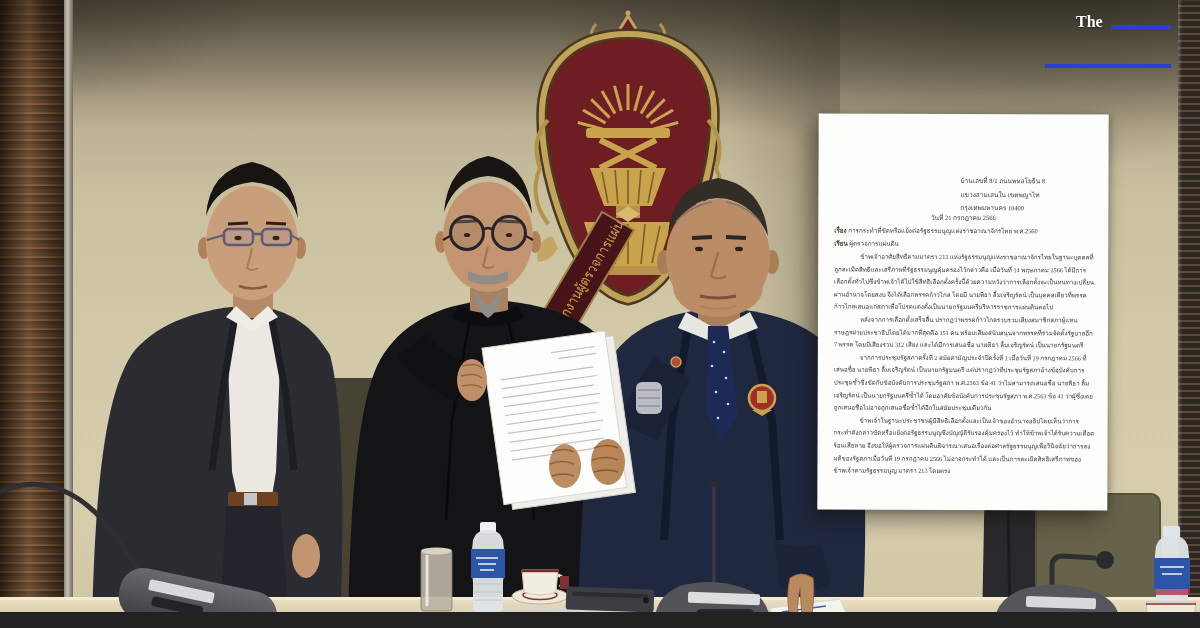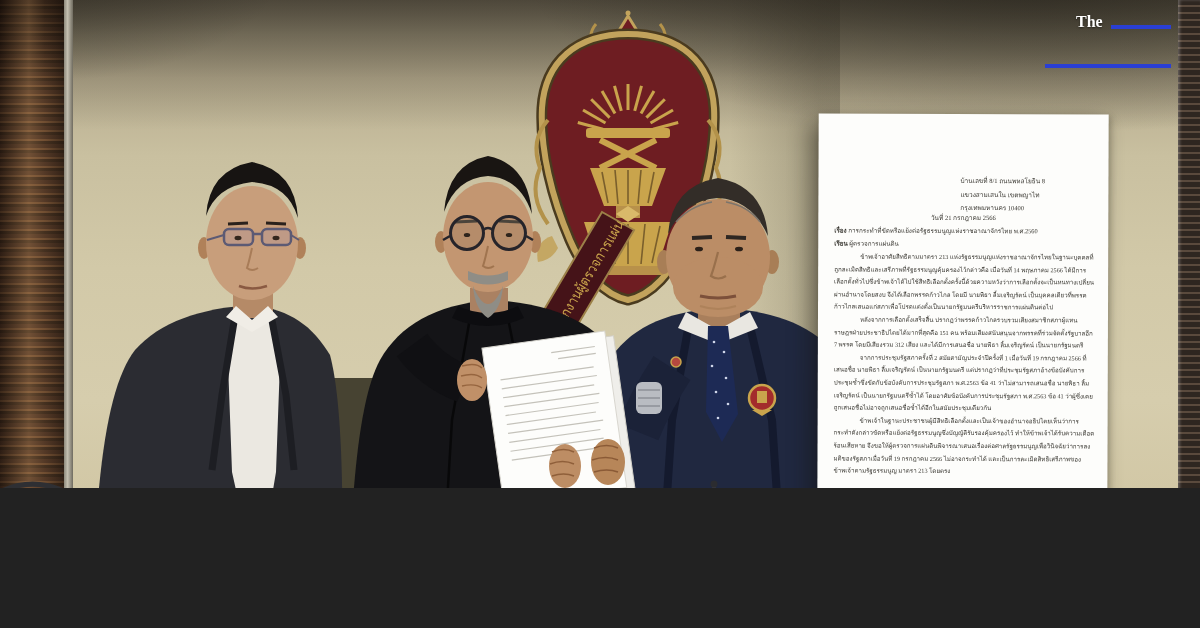--- a/index.html
+++ b/index.html
@@ -1,17 +1,17 @@
 <!DOCTYPE html>
 <html><head>
 <meta charset="utf-8">
 <style>
   html,body{margin:0;padding:0;background:#222;}
   #stage{
-    position:relative;width:1200px;height:488px;overflow:hidden;
+    position:relative;width:1200px;height:612px;overflow:hidden;
     font-family:"Liberation Sans",sans-serif;
     background:#3b82f6;
     box-shadow:inset 0 0 60px rgba(20,18,12,.25);
   }
   .abs{position:absolute;}
   
   .wall{inset:0;background:linear-gradient(180deg,#6e6655 0%,#958c74 7%,#b7ac8f 16%,#c9c0a0 32%,#d2c9a8 55%,#d6cdad 82%,#d2c8a6 100%);}
   .wall-shade-right{inset:0;background:radial-gradient(ellipse 60% 45% at 86% -4%,rgba(28,26,20,.62),rgba(28,26,20,0) 70%);}
   .wall-shade-left{inset:0;background:radial-gradient(ellipse 30% 30% at 2% -4%,rgba(28,26,20,.45),rgba(28,26,20,0) 70%);}
   .wall-shade-mid{left:730px;top:0;width:110px;height:520px;background:linear-gradient(90deg,rgba(40,36,26,0) 0%,rgba(40,36,26,.22) 80%);}

